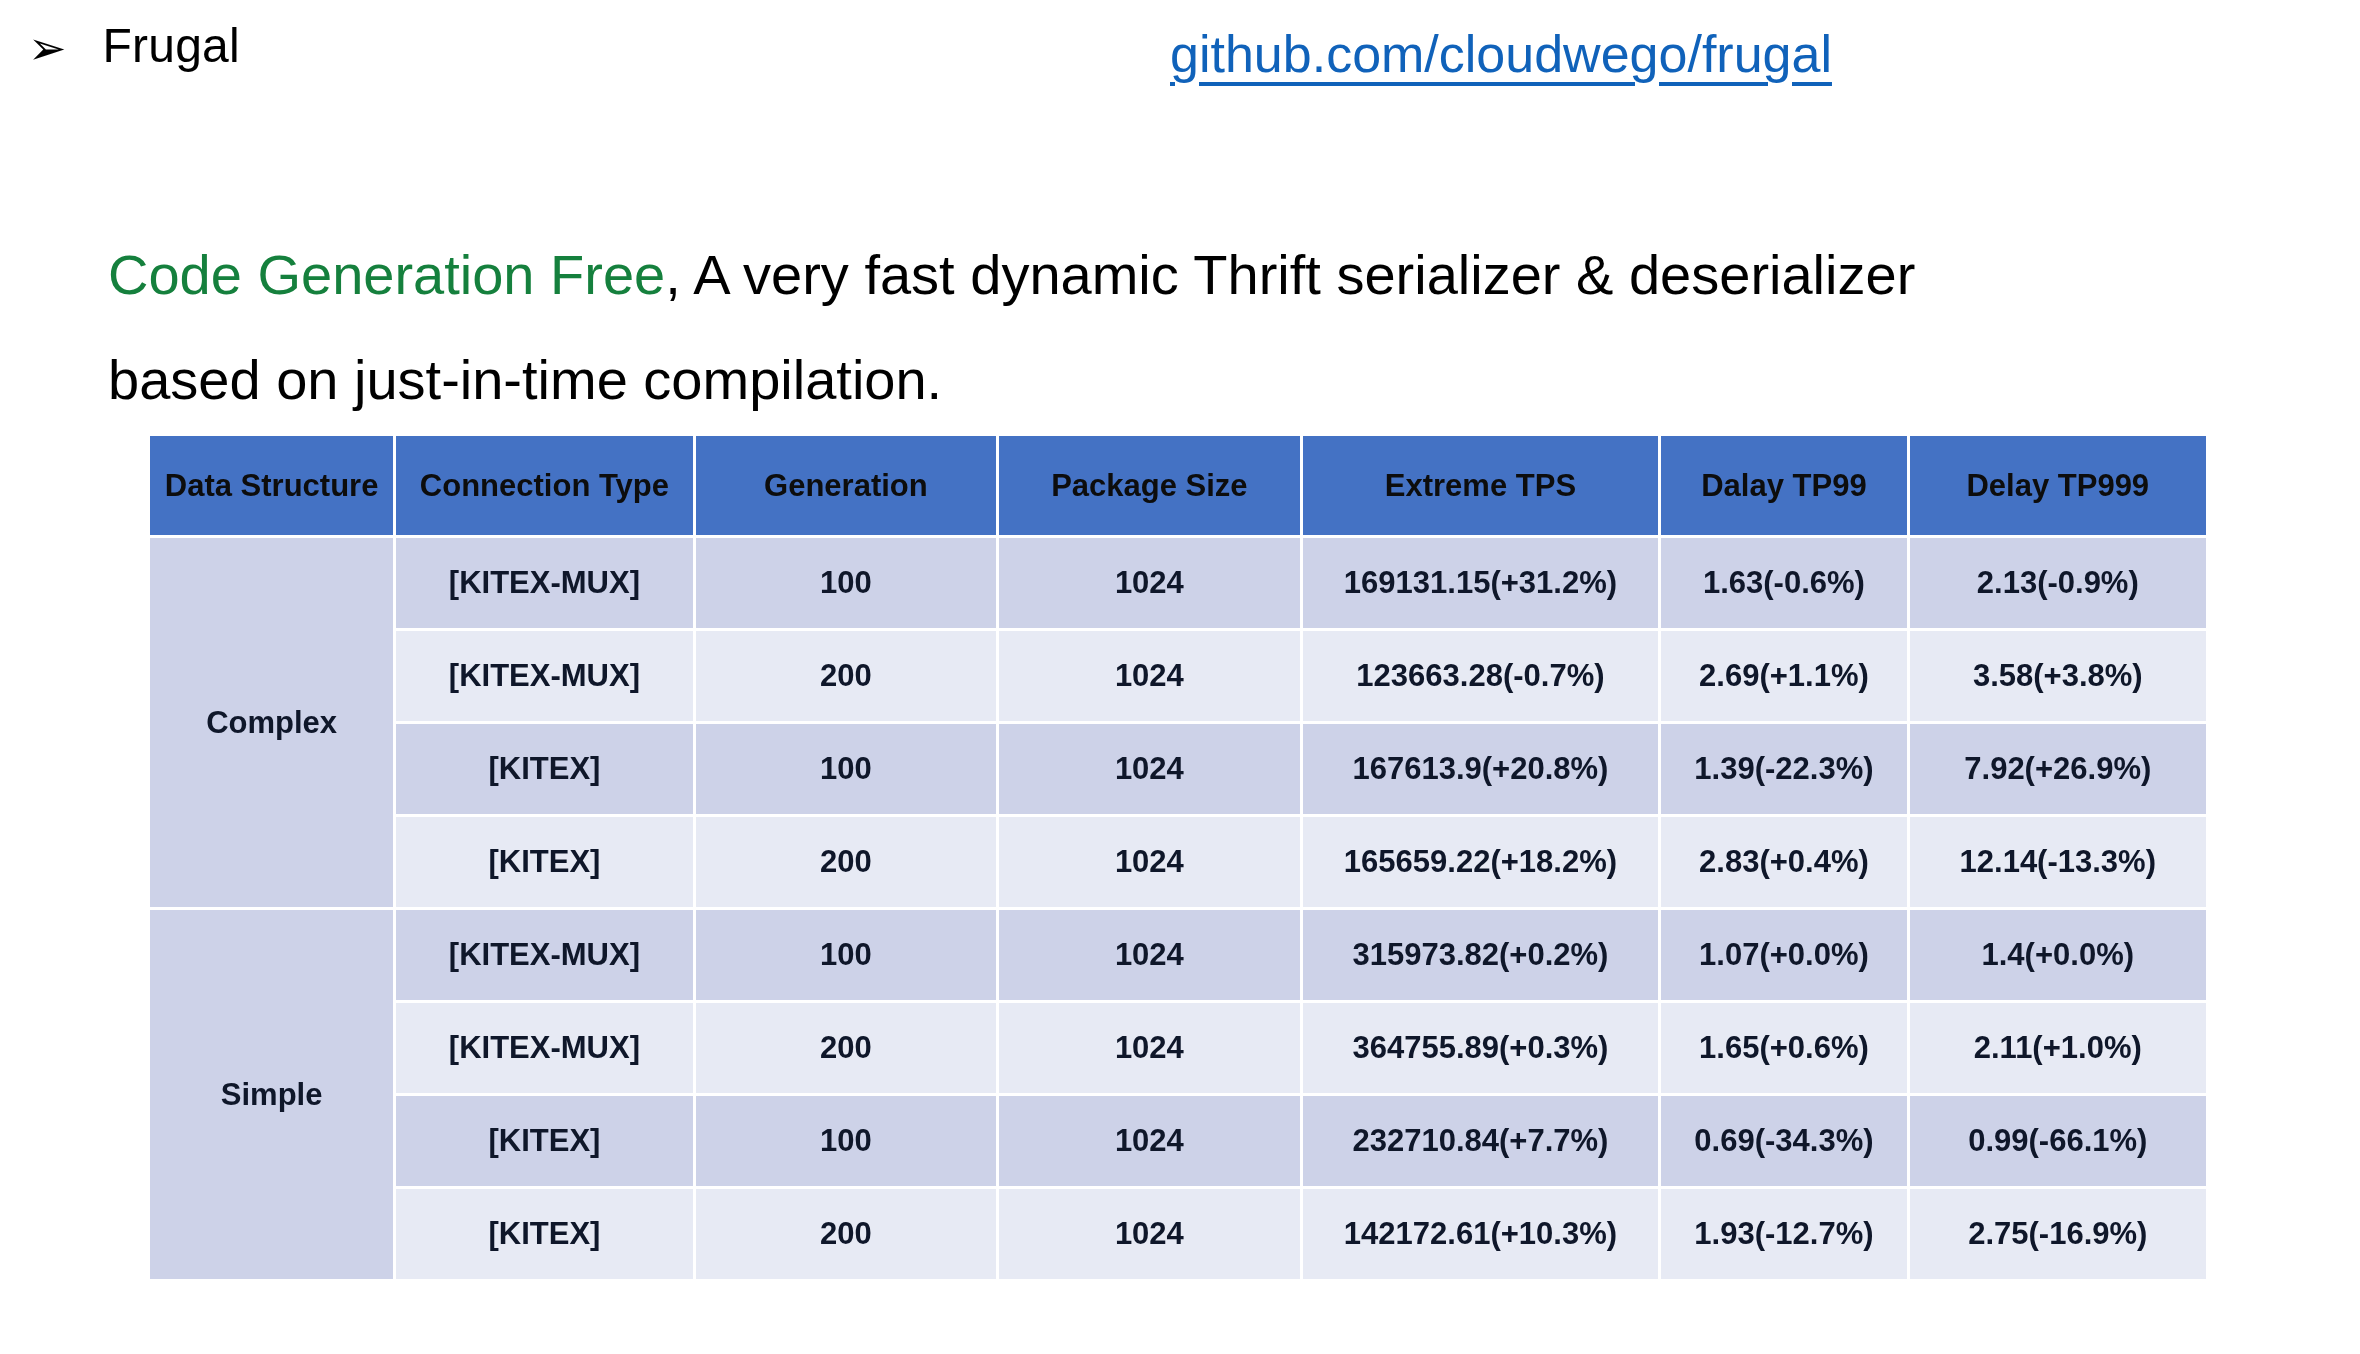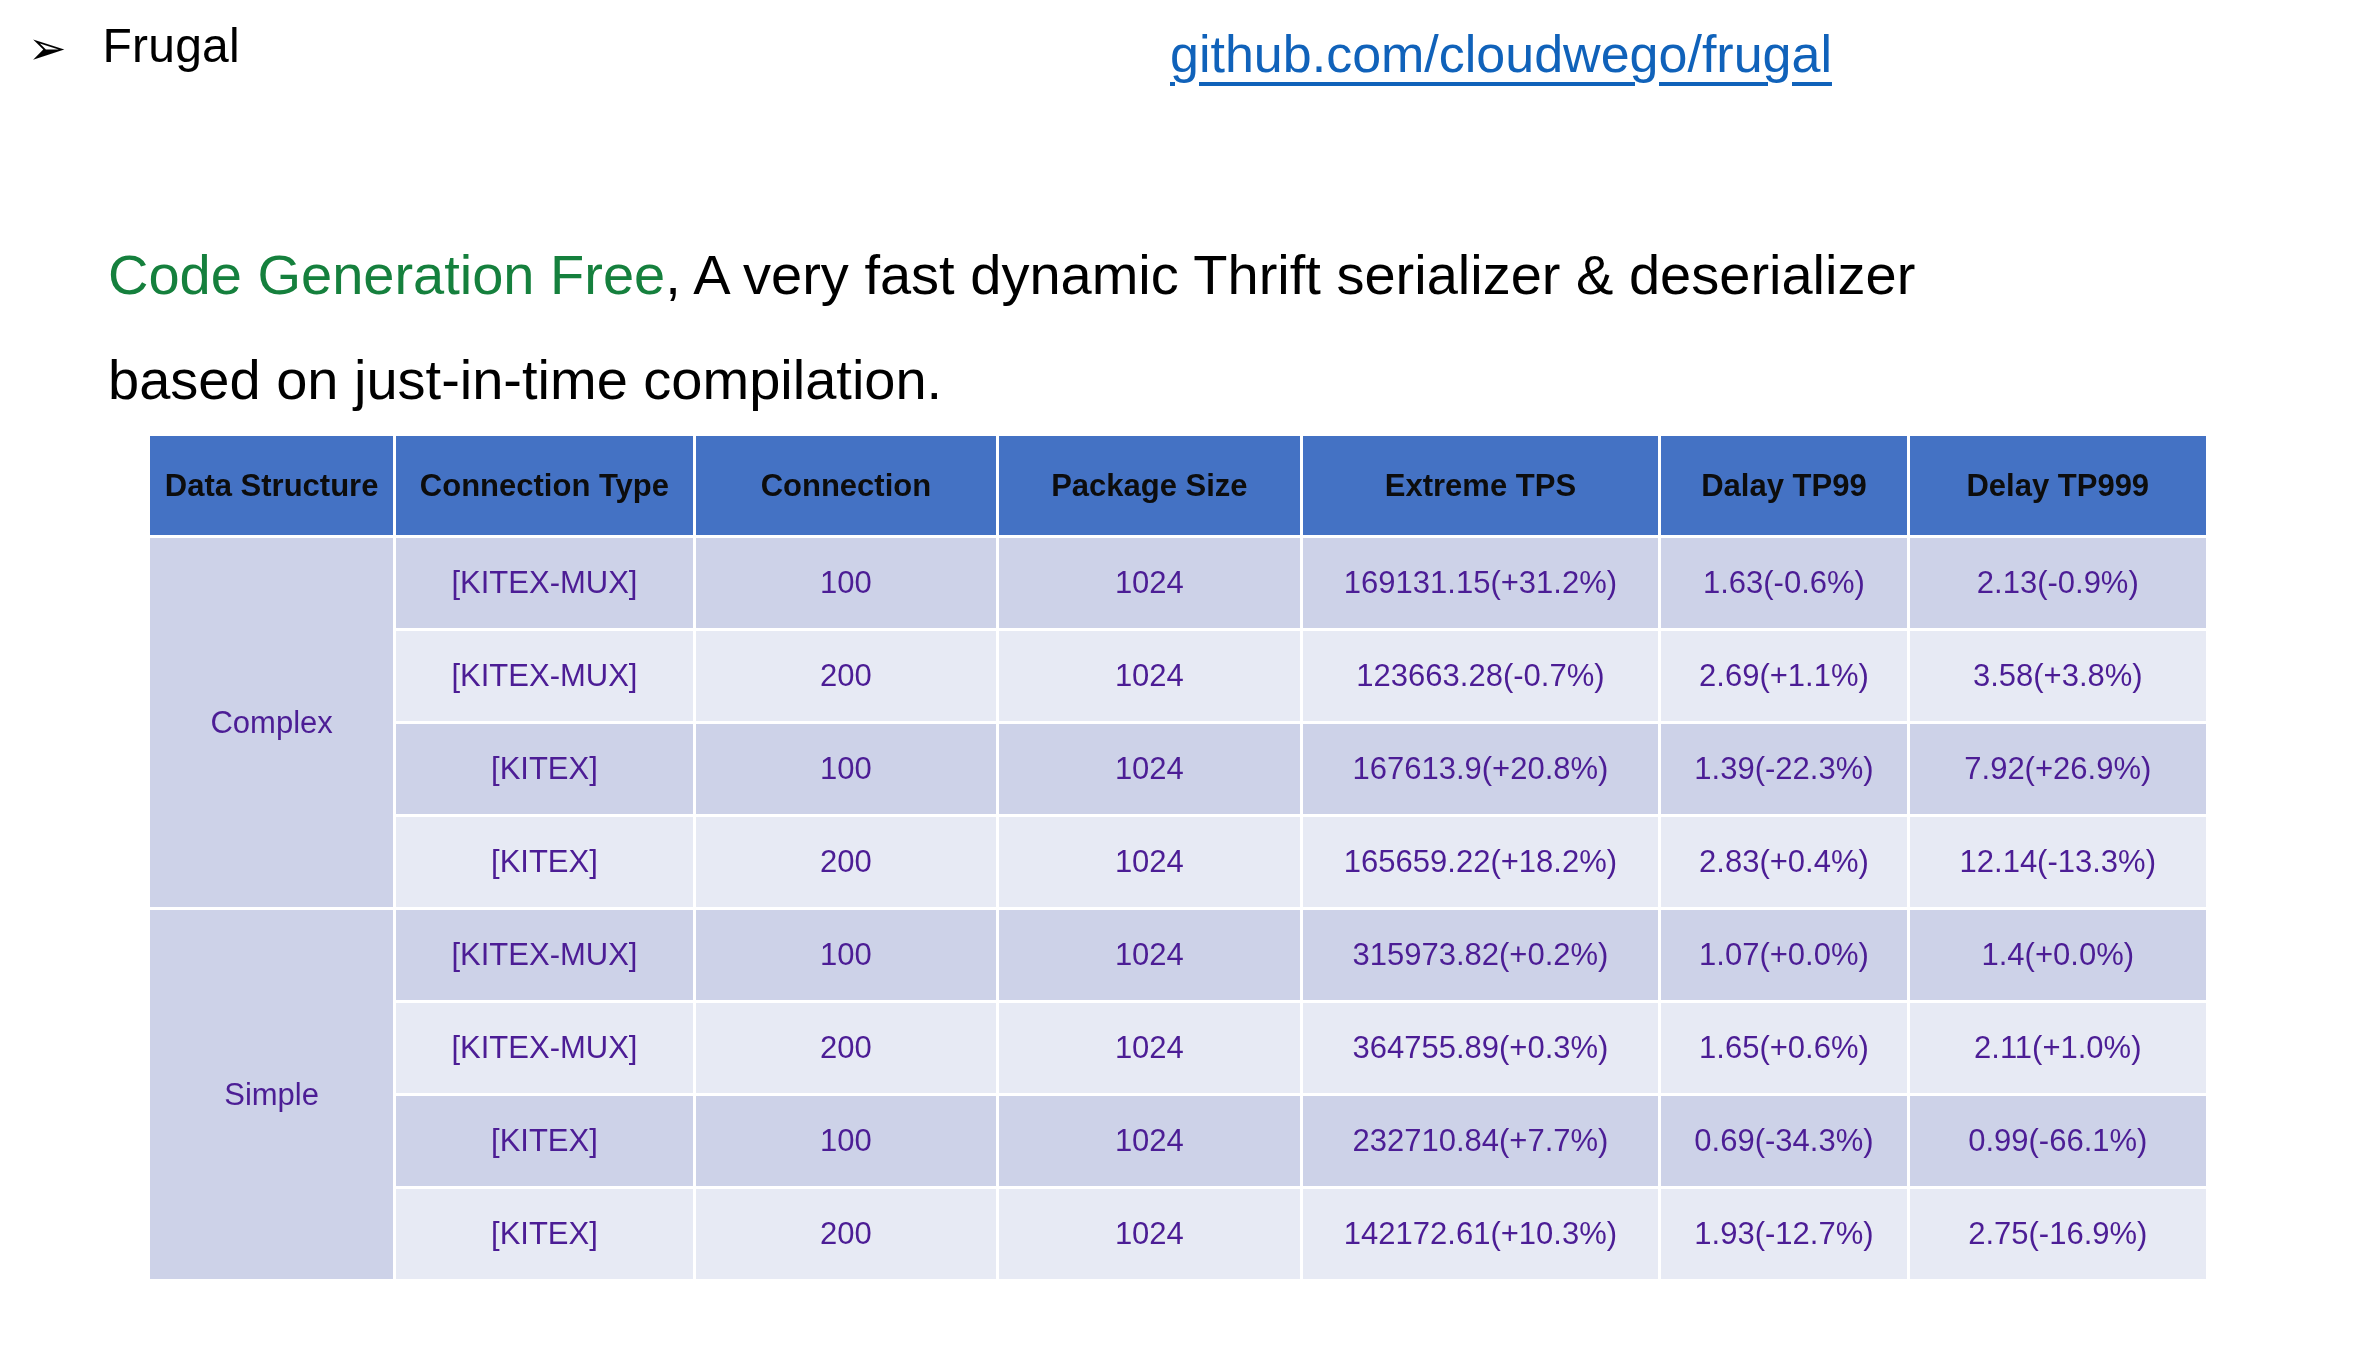--- a/index.html
+++ b/index.html
@@ -88,22 +88,22 @@
     width: 2062px;
     table-layout: fixed;
     margin: -3px;
   }
   table.perf-table th,
   table.perf-table td {
     padding: 0;
     margin: 0;
     text-align: center;
     vertical-align: middle;
-    font-weight: 400;
-    color: #4c1d95;
+    font-weight: 700;
+    color: #0f172a;
   }
   table.perf-table thead th {
     background: #4472C4;
     color: #0d0d0d;
     font-weight: 700;
     font-size: 31px;
     line-height: 40px;
     height: 99px;
   }
   table.perf-table tbody td {
@@ -150,21 +150,21 @@
         <col class="c2">
         <col class="c3">
         <col class="c4">
         <col class="c5">
         <col class="c6">
     </colgroup>
     <thead>
       <tr>
         <th>Data Structure</th>
         <th>Connection Type</th>
-        <th>Connection</th>
+        <th>Generation</th>
         <th>Package Size</th>
         <th>Extreme TPS</th>
         <th>Dalay TP99</th>
         <th>Delay TP999</th>
       </tr>
     </thead>
     <tbody>
 
       <tr class="band-a">
         <td class="group-cell" rowspan="4">Complex</td>

